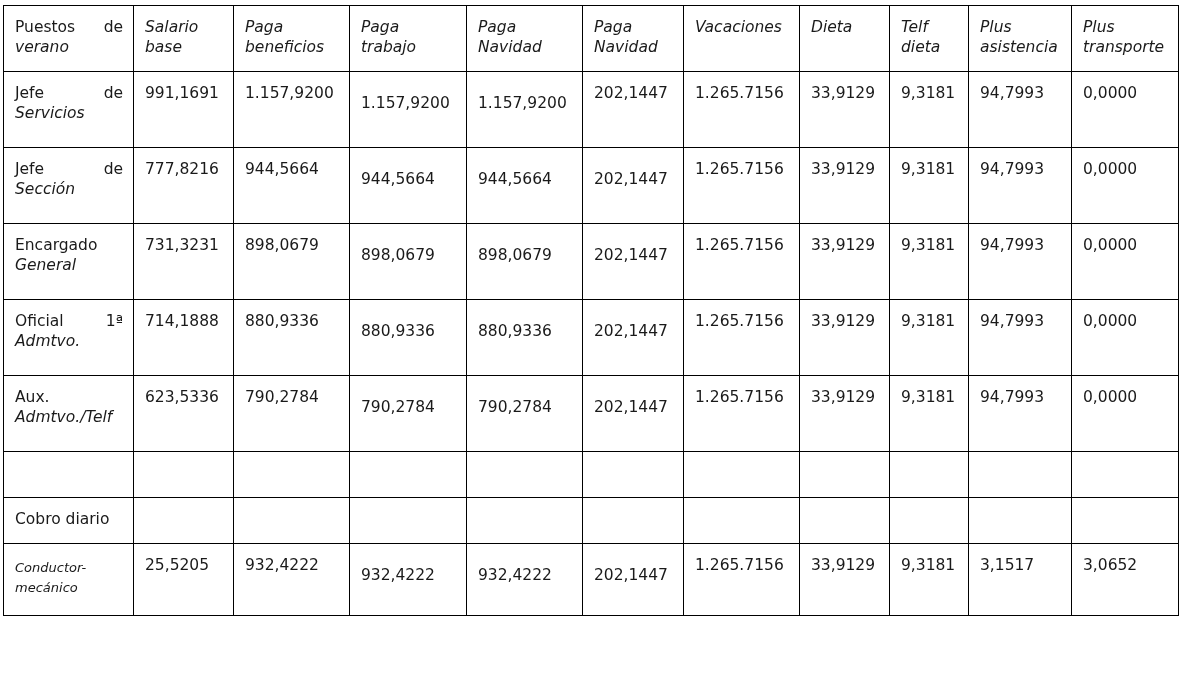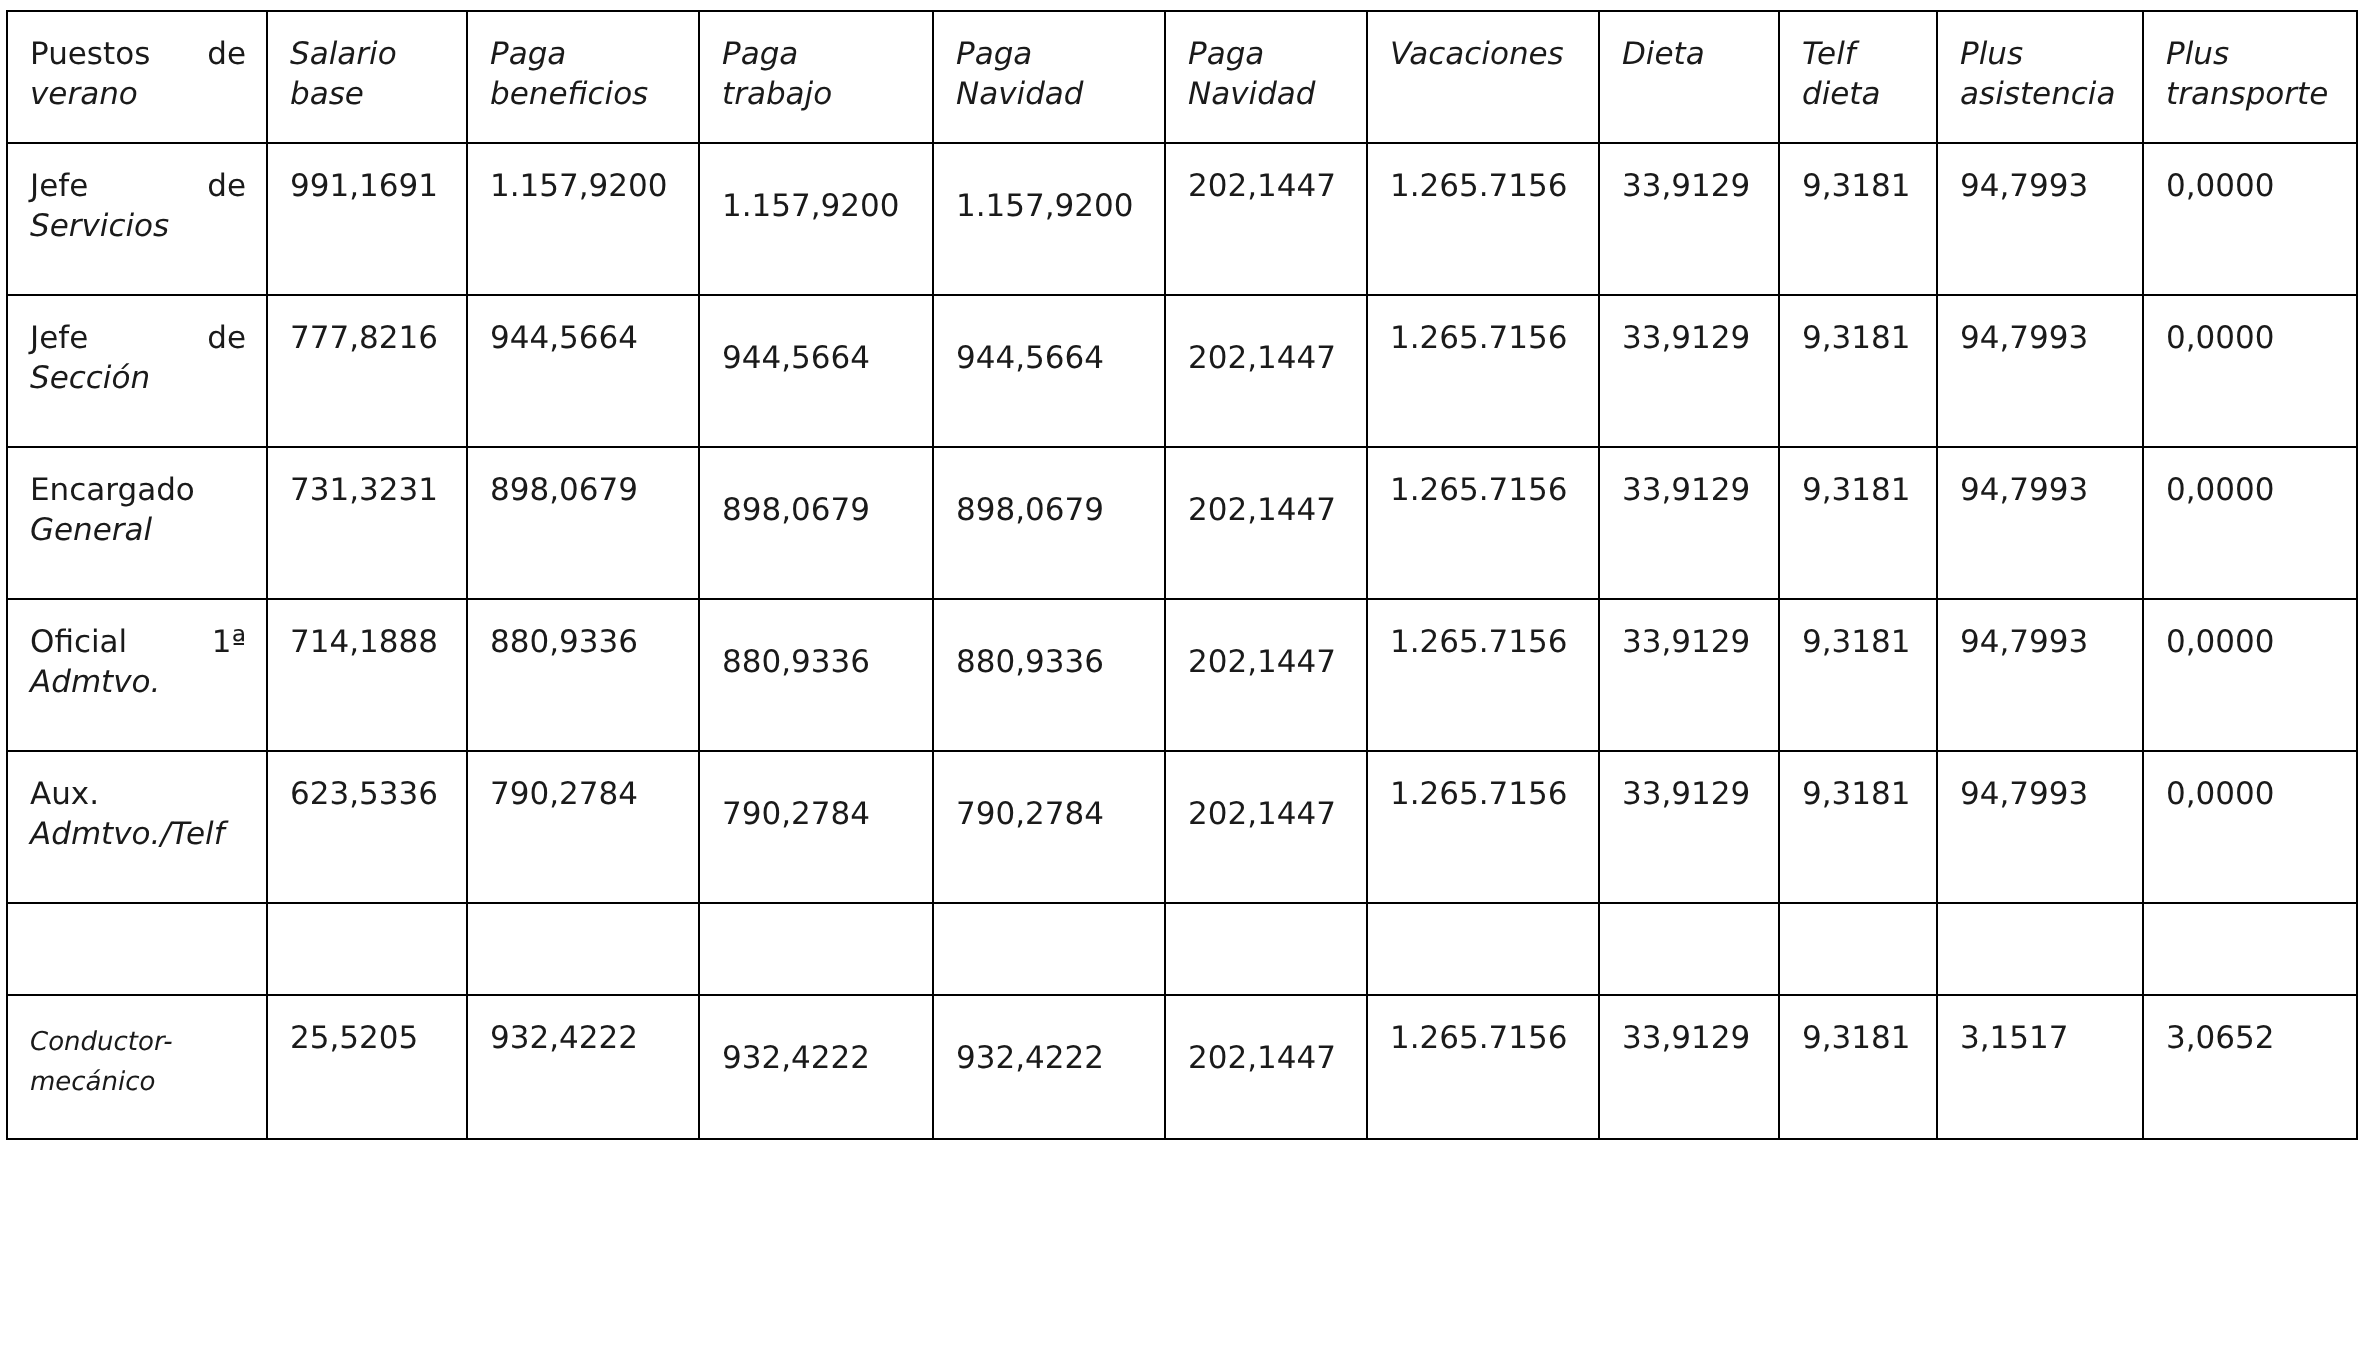--- a/index.html
+++ b/index.html
@@ -213,20 +213,33 @@
           <td></td>
           <td></td>
           <td></td>
           <td></td>
           <td></td>
           <td></td>
           <td></td>
           <td></td>
           <td></td>
         </tr>
+        <tr class="r45">
+          <td><span>Cobro diario</span></td>
+          <td></td>
+          <td></td>
+          <td></td>
+          <td></td>
+          <td></td>
+          <td></td>
+          <td></td>
+          <td></td>
+          <td></td>
+          <td></td>
+        </tr>
         <tr class="r60">
           <td class="small" style="padding-top: 14px;">
             <span class="two-line">Conductor-</span>
             <span class="two-line">mecánico</span>
           </td>
           <td><span>25,5205</span></td>
           <td><span>932,4222</span></td>
           <td class="lowered"><span>932,4222</span></td>
           <td class="lowered"><span>932,4222</span></td>
           <td class="lowered"><span>202,1447</span></td>

